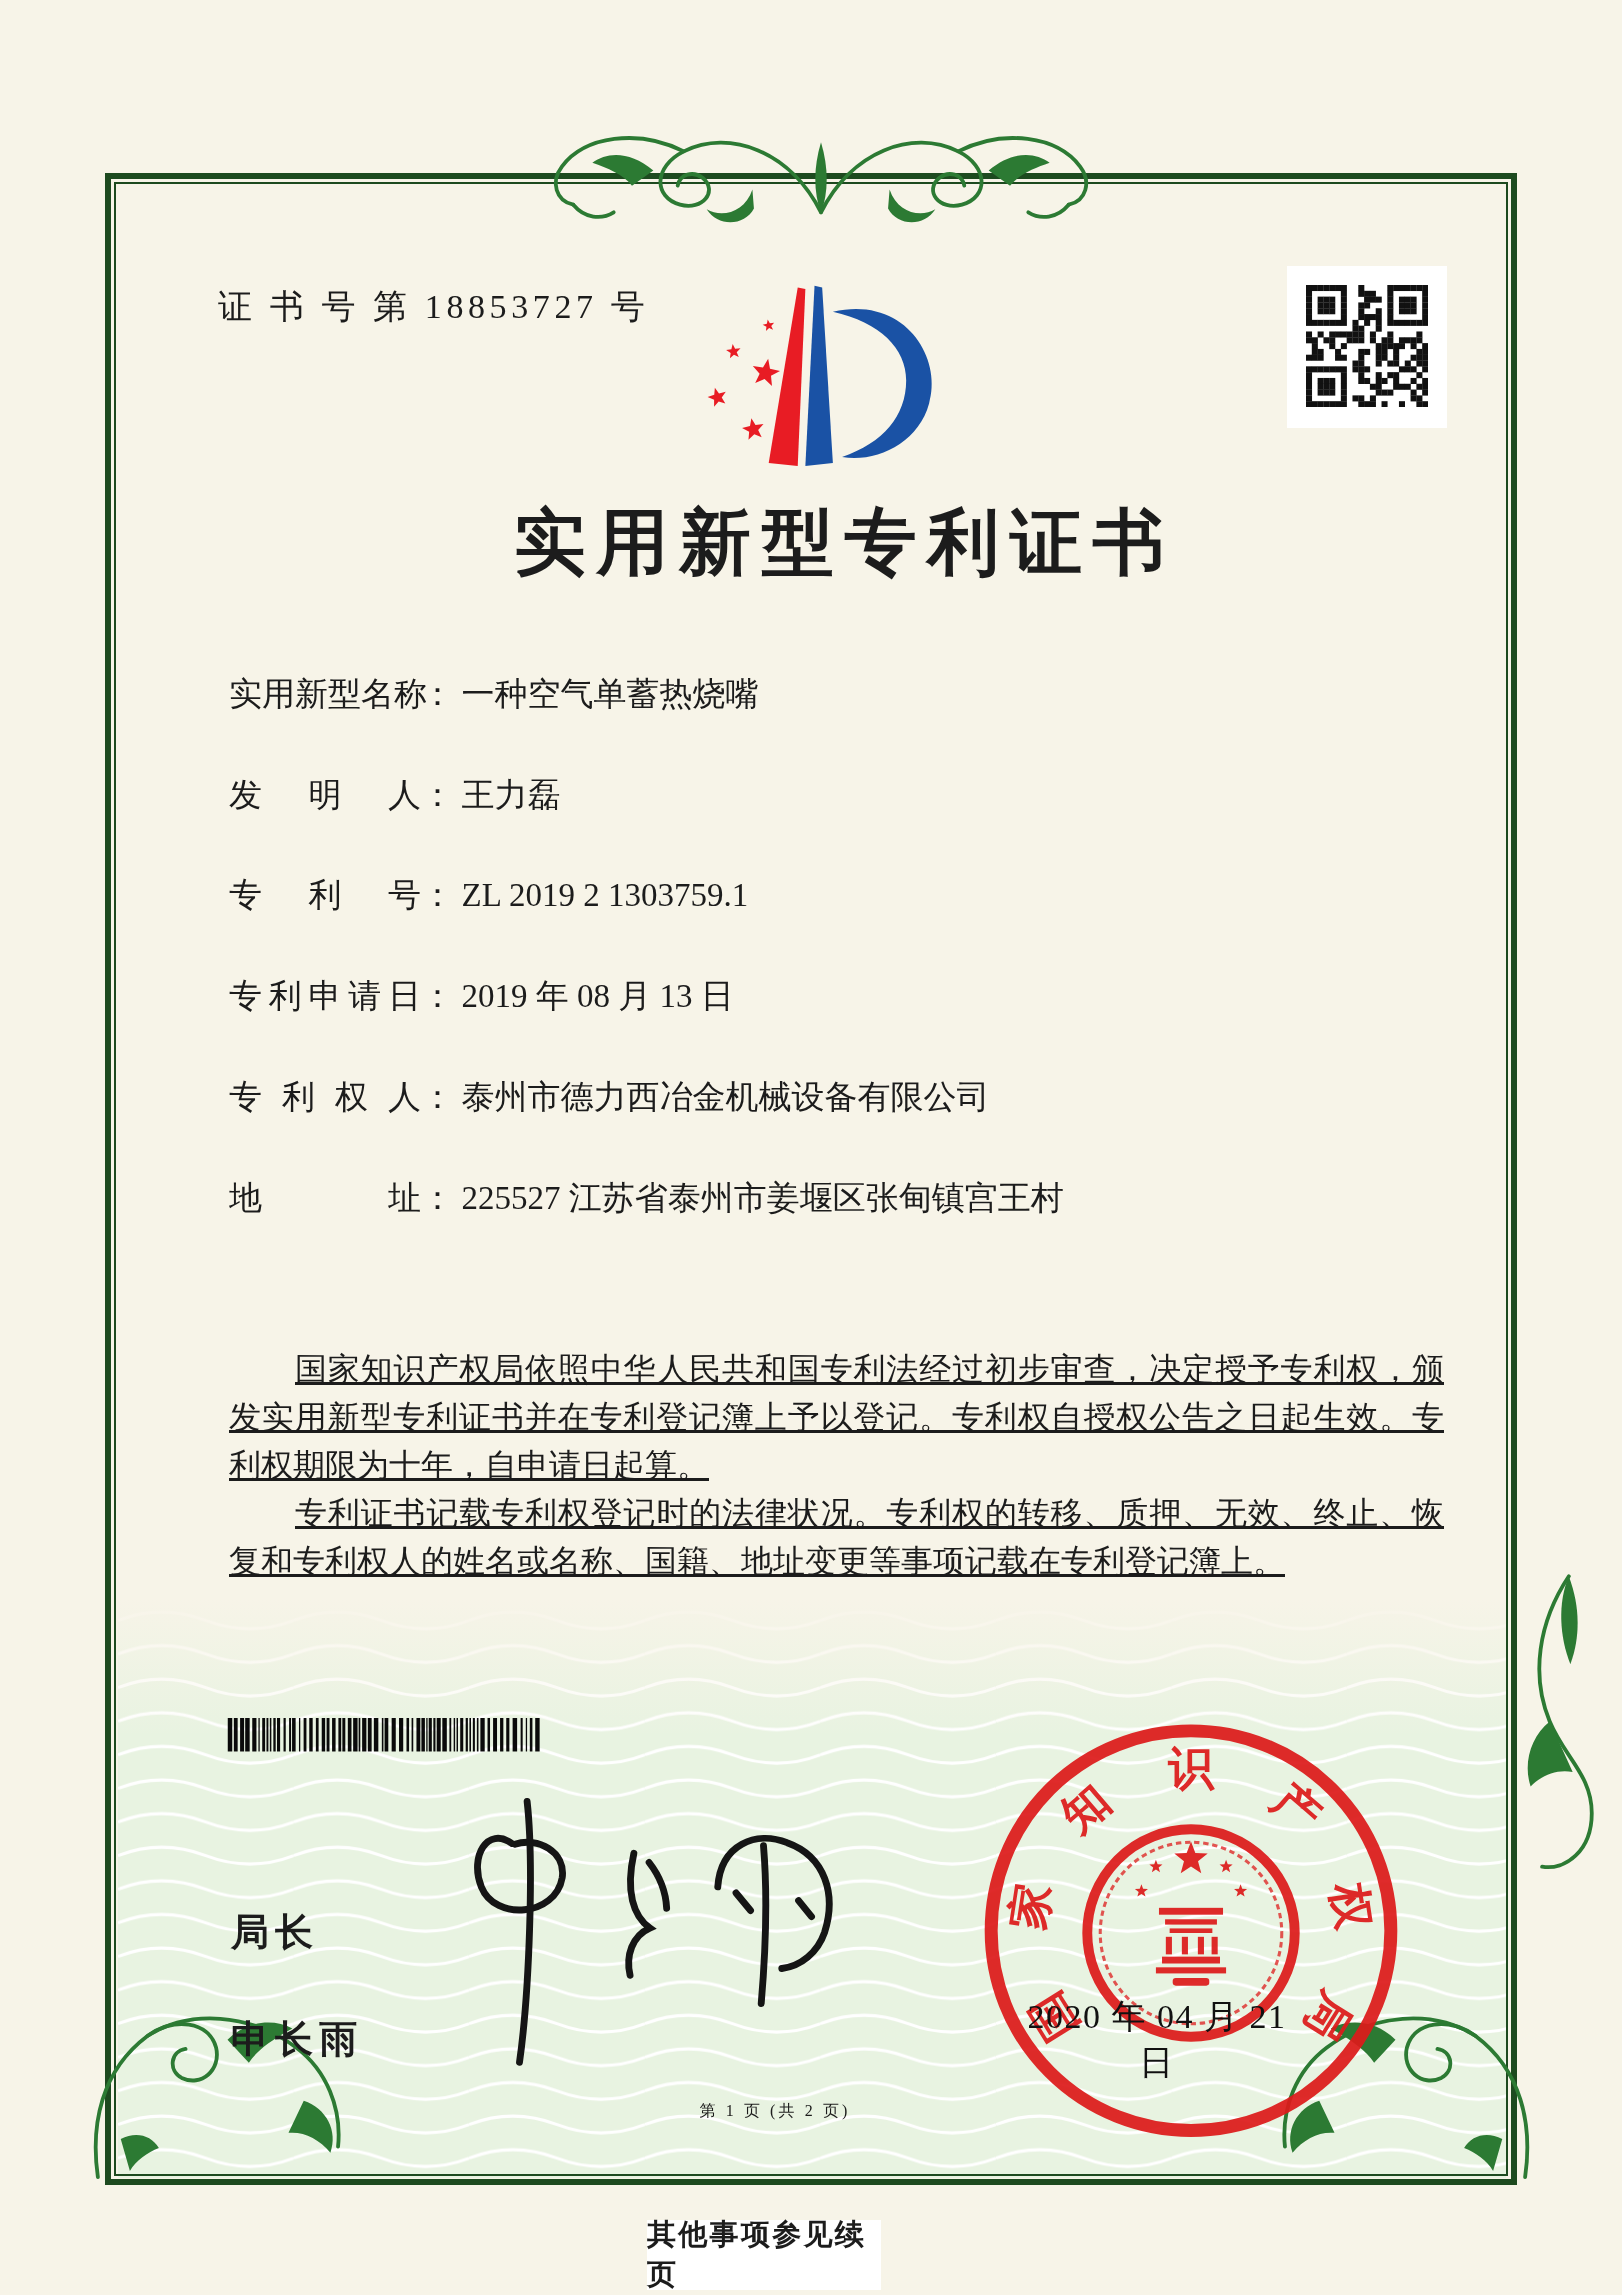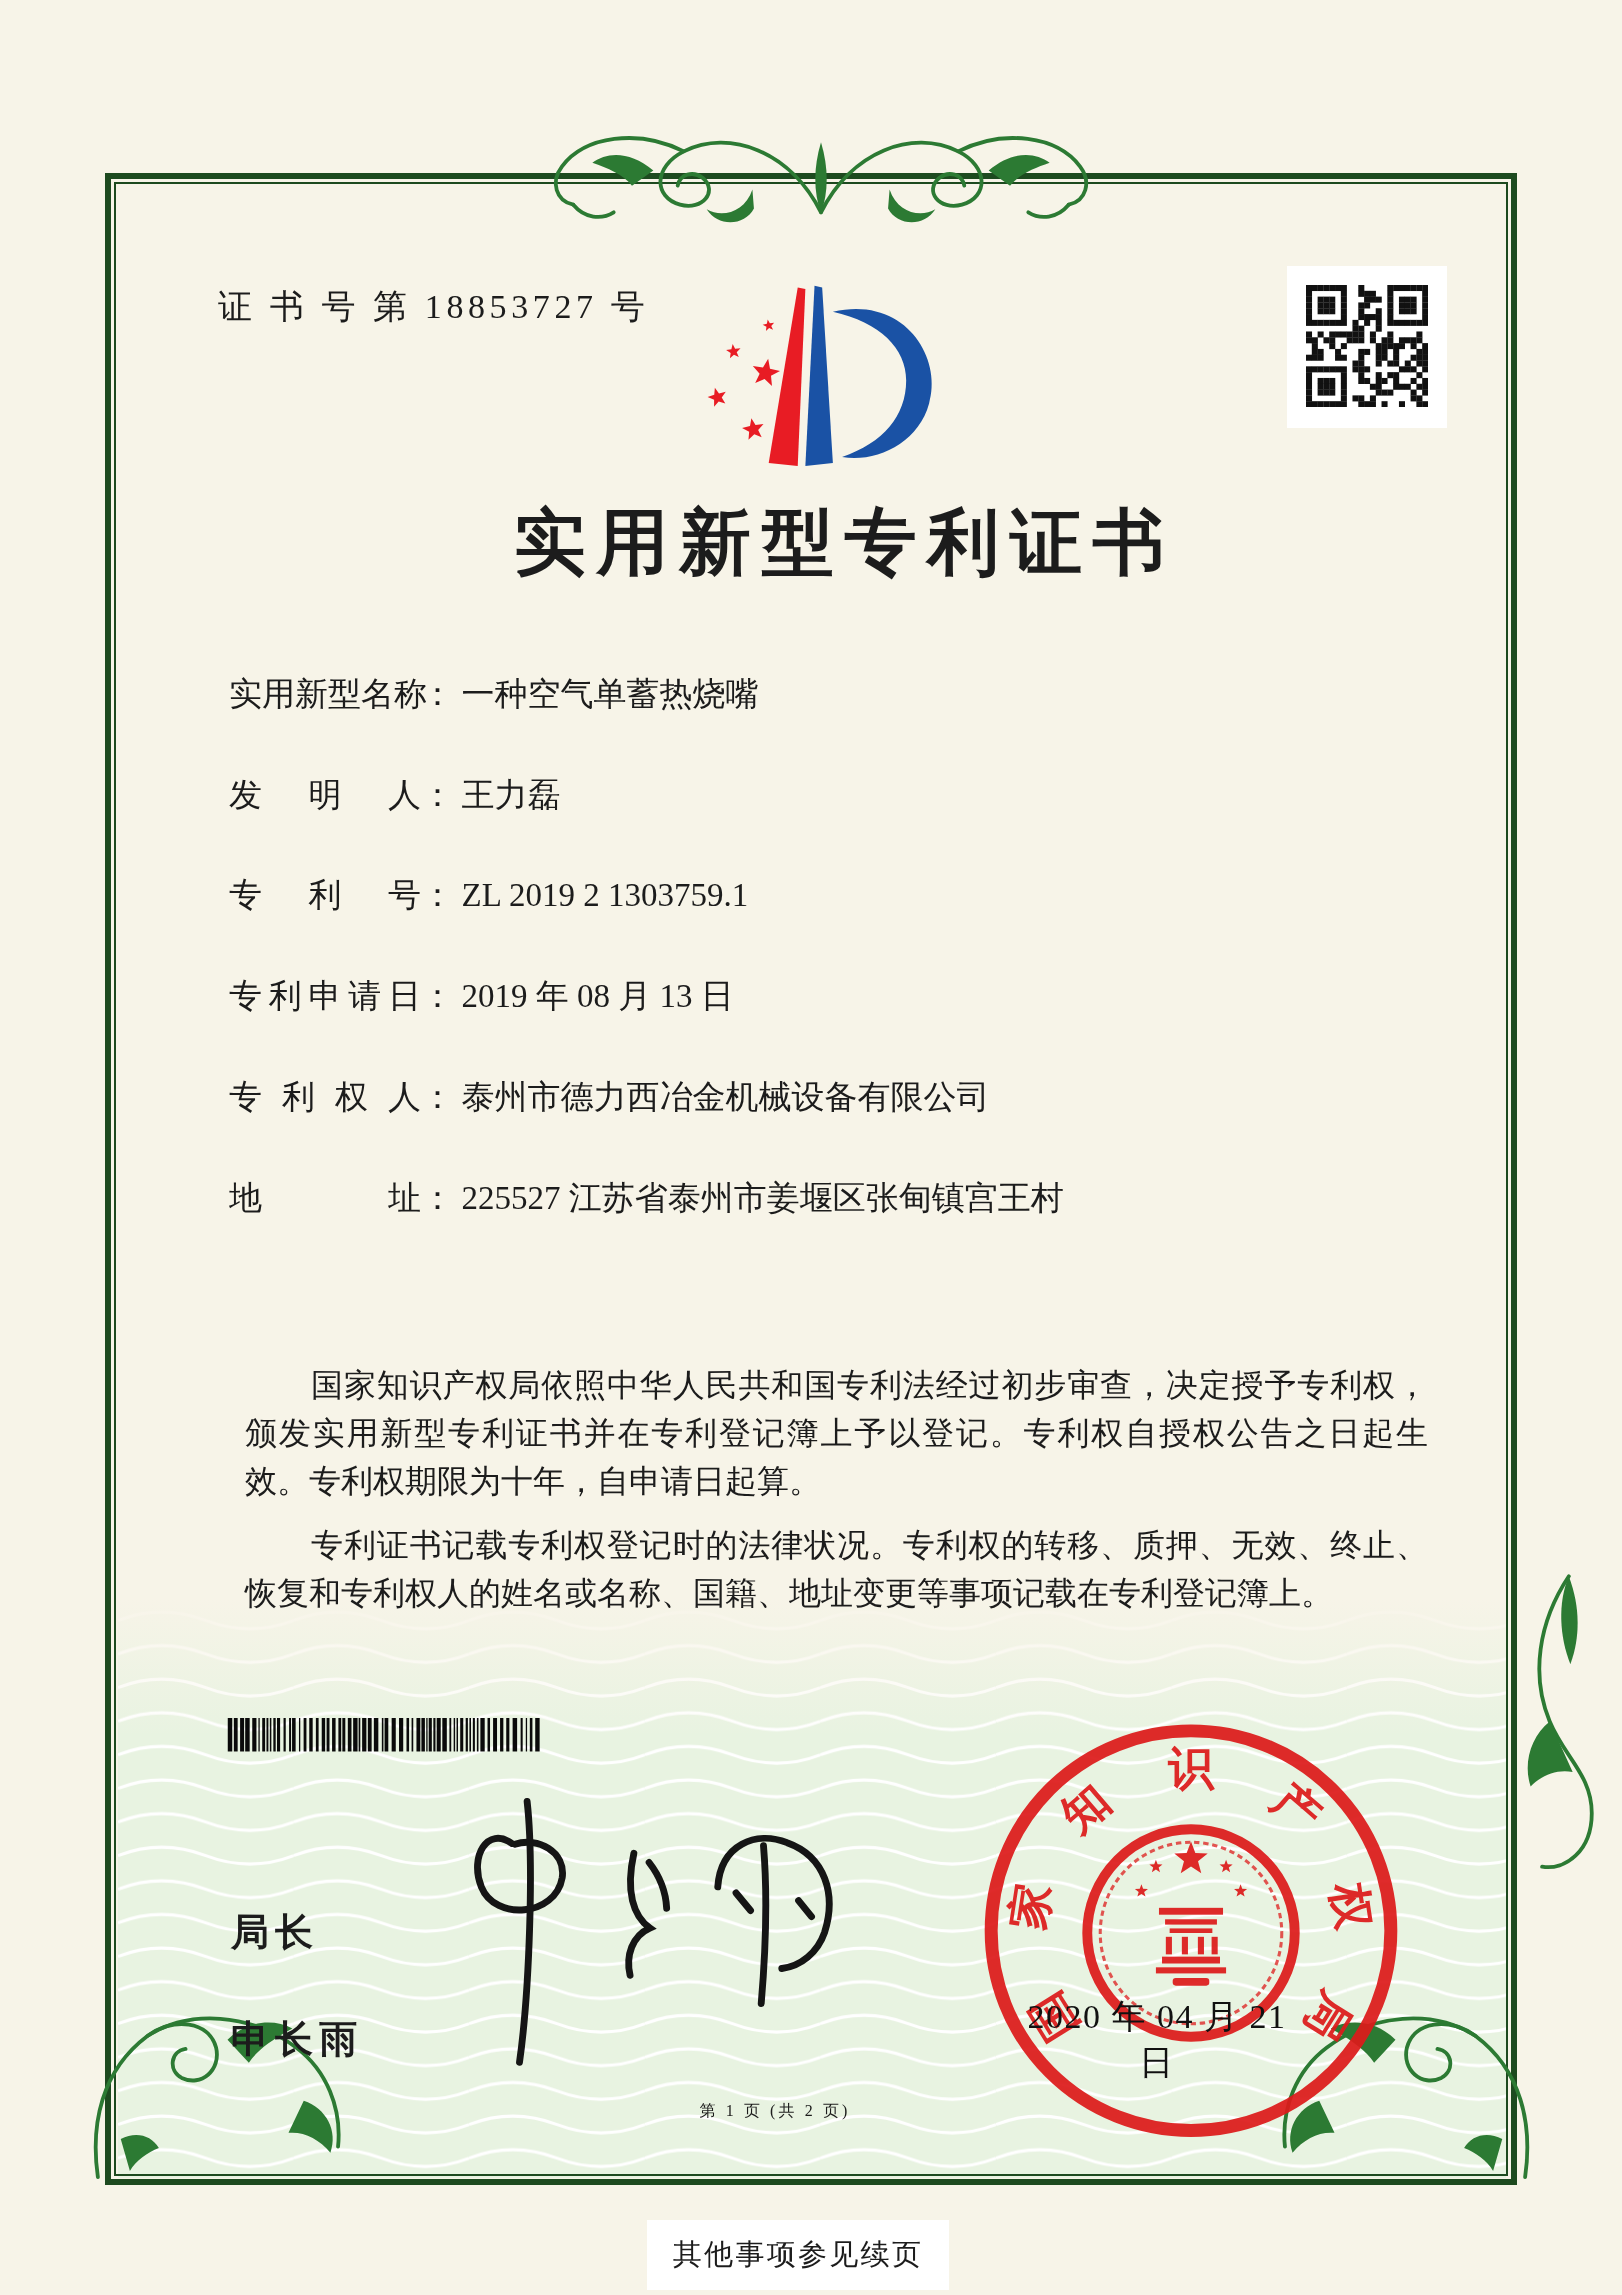--- a/index.html
+++ b/index.html
@@ -19,34 +19,34 @@
   #logo{position:absolute;left:683px;top:266px;z-index:3;}
   .title{position:absolute;left:0;top:495px;width:1623px;text-align:center;font-size:72px;
          font-weight:bold;letter-spacing:10.7px;z-index:3;padding-left:33px;}
   .field-row{position:absolute;left:229px;width:1260px;font-size:33px;z-index:3;white-space:nowrap;}
   .flabel{display:inline-block;width:192px;text-align:justify;text-align-last:justify;vertical-align:bottom;}
   .fcolon{display:inline-block;margin-right:7.6px;}
   .grant2{position:absolute;left:603px;top:0;}
   .grant2 .flabel{width:auto;text-align-last:auto;}
   .paras{position:absolute;left:229px;top:1345px;width:1215px;font-size:32px;line-height:48px;
          text-align:justify;z-index:3;}
-  .paras p{margin:16px;text-indent:66px;}
+  .paras p{margin:0;text-indent:66px;text-decoration:underline;}
   #barcode{position:absolute;left:227px;top:1718px;z-index:4;}
   .signer-role{position:absolute;left:231px;top:1907px;font-size:38px;z-index:4;
                font-family:"Liberation Sans","DejaVu Sans",sans-serif;font-weight:600;letter-spacing:6.1px;}
   .signer-name{position:absolute;left:231px;top:2014px;font-size:38px;z-index:4;
                font-family:"Liberation Sans","DejaVu Sans",sans-serif;font-weight:600;letter-spacing:6.1px;}
   #signature{position:absolute;left:397px;top:1771px;z-index:4;}
   #seal{position:absolute;left:966px;top:1708px;z-index:5;opacity:.93;}
   .sealdate{position:absolute;left:1008px;top:1994px;width:298px;text-align:center;
             font-size:34px;letter-spacing:1.5px;z-index:6;color:#111;}
   .pageinfo{position:absolute;left:0;top:2101px;width:1550px;text-align:center;font-size:16px;
             letter-spacing:3.1px;z-index:4;}
-  .notebox{position:absolute;left:647px;top:2220px;width:302px;height:70px;background:#ffffff;
-           z-index:3;display:flex;align-items:center;justify-content:center;}
+  .notebox{position:absolute;left:647px;top:2220px;width:234px;height:70px;background:#ffffff;
+           z-index:3;display:flex;align-items:center;justify-content:center;font-weight:bold;}
   .note{font-size:29px;letter-spacing:2.3px;}
   .orn{position:absolute;z-index:2;}
 </style>
 </head>
 <body>
 
 <div id="page">
 
   <svg class="waveband" width="1388" height="579" viewBox="0 0 1818 758" preserveAspectRatio="none">
     <defs>

